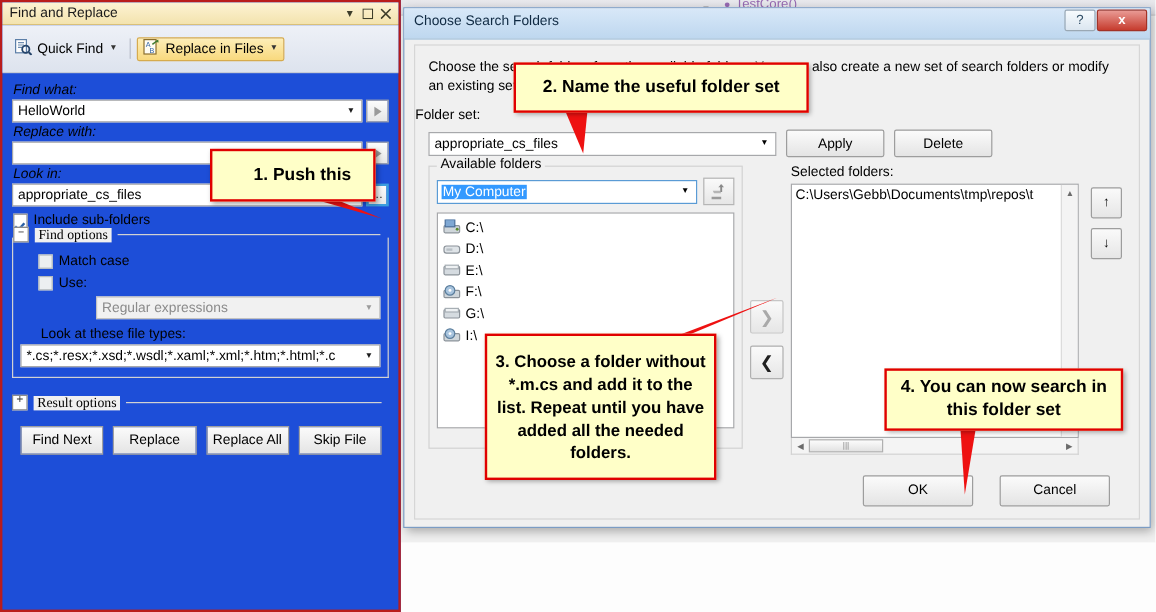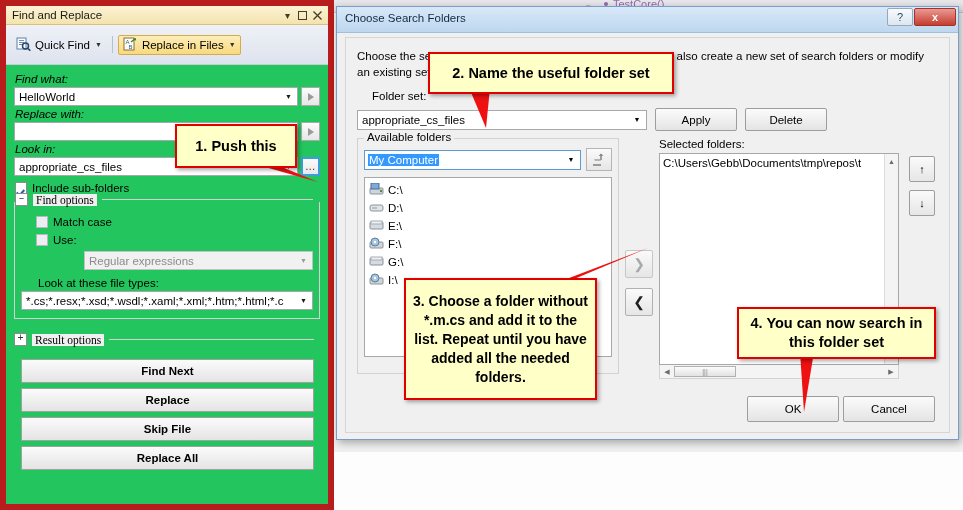--- a/index.html
+++ b/index.html
@@ -13,21 +13,21 @@
             white-space:nowrap;opacity:.75;}
   .bg-dot{position:absolute;left:604px;top:2px;width:4px;height:4px;border-radius:50%;
           background:#7b3f9d;opacity:.75;}
   .bg-caret{position:absolute;left:586px;top:2px;color:#555;font-size:9px;opacity:.6;}
   .bg-body{position:absolute;left:0;top:12px;width:963px;height:498px;background:#fdfdfd;}
   .bg-shadow{position:absolute;left:333px;top:12px;width:630px;height:440px;
              background:#f0f0f0;}
 
   
   .fr{position:absolute;left:0;top:0;width:334px;height:510px;
-      background:#22c55e;border:6px solid #b91c1c;box-sizing:border-box;}
+      background:#1d4ed8;border:2px solid #b91c1c;box-sizing:border-box;}
   .fr-title{height:19px;background:linear-gradient(#fdf3d4,#f3e3ae);
             border-bottom:1px solid #d9c079;display:flex;align-items:center;
             padding:0 3px 0 6px;box-sizing:border-box;}
   .fr-title-text{font-size:11.5px;color:#1a1a1a;flex:1;}
   .tbtn{width:15px;height:15px;display:flex;align-items:center;justify-content:center;
         cursor:pointer;color:#3d3d2a;font-size:10px;}
   .tbtn svg{display:block;}
   .fr-toolbar{height:40px;background:linear-gradient(#eef1f7,#dde3ee);
               border-bottom:1px solid #c6cbd6;display:flex;align-items:center;
               padding-left:5px;box-sizing:border-box;gap:2px;}
@@ -67,43 +67,43 @@
          padding:14px 6px 8px 6px;}
   .group-hdr{position:absolute;top:-9px;left:0;width:100%;display:flex;align-items:center;gap:5px;}
   .group-hdr .line{flex:1;height:1px;background:#d2d2d2;margin-right:6px;}
   .expander{width:13px;height:13px;box-sizing:border-box;background:#fff;border:1px solid #8c8c8c;
             font-size:10px;line-height:10px;text-align:center;color:#333;cursor:pointer;flex:none;
             font-family:"Liberation Mono",monospace;}
   .group-title{font-size:11.5px;background:#f0f0f0;padding:0 3px;font-family:Liberation Serif, serif;}
   .sub{margin-left:14px;}
   .ft-label{margin:7px 0 2px 17px;font-size:11.5px;}
 
-  .rbtns{margin-top:12px;display:grid;grid-template-columns:1fr;gap:5px 8px;
-         padding:0 6px 0 7px;font-weight:bold;}
+  .rbtns{margin-top:12px;display:grid;grid-template-columns:1fr 1fr 1fr 1fr;gap:5px 8px;
+         padding:0 6px 0 7px;}
   .pbtn{height:22px;background:linear-gradient(#fbfbfb,#e4e4e4);border:1px solid #a0a0a0;
         font-size:11.5px;display:flex;align-items:center;justify-content:center;cursor:pointer;}
 
   
   .dlg{position:absolute;left:336px;top:6px;width:623px;height:434px;
        background:#f0f0f0;border:1px solid #7b9cc4;box-sizing:border-box;
        box-shadow:2px 3px 8px rgba(0,0,0,.30);}
   .dlg-title{height:26px;background:linear-gradient(#d8e8f8,#bed7ef);
              border-bottom:1px solid #9fc0dd;display:flex;align-items:flex-start;
              padding:5px 0 0 8px;box-sizing:border-box;position:relative;}
   .dlg-title-text{font-size:11.5px;color:#102a43;}
   .wbtns{position:absolute;right:2px;top:1px;display:flex;gap:1px;}
   .wb{width:26px;height:18px;border:1px solid #9aa8b4;box-sizing:border-box;
       background:linear-gradient(#f7fbfe,#dbe6f0);display:flex;align-items:center;
       justify-content:center;font-size:11px;color:#2b4a63;cursor:pointer;border-radius:2px;}
   .wb.close{width:42px;background:linear-gradient(#e99a94,#c63c2e);color:#fff;
             border:1px solid #a33327;font-weight:bold;}
   .dlg-inner{position:absolute;left:8px;top:30px;width:605px;height:396px;
              background:#f0f0f0;border:1px solid #d6d6d6;box-sizing:border-box;}
   .dlg-desc{position:absolute;left:11px;top:10px;width:575px;font-size:11.5px;line-height:16px;}
-  .fs-label{position:absolute;left:26px;top:52px;font-size:11.5px;}
+  .fs-label{position:absolute;left:0;top:52px;font-size:11.5px;}
   .fs-row{position:absolute;left:11px;top:70px;width:578px;display:flex;align-items:center;gap:8px;}
   .fs-combo{width:290px;height:20px;background:#fff;border:1px solid #a7a8ab;box-sizing:border-box;
             display:flex;align-items:center;padding:0 2px 0 4px;font-size:11.5px;}
   .dbtn{width:80px;height:21px;background:linear-gradient(#fbfbfb,#e4e4e4);
         border:1px solid #9d9d9d;font-size:11.5px;display:flex;align-items:center;
         justify-content:center;cursor:pointer;border-radius:2px;}
 
   .panes{position:absolute;left:11px;top:100px;width:580px;height:250px;}
   .pane-label{font-size:11.5px;margin-bottom:3px;}
   .av{position:absolute;left:0;top:0;width:262px;}
@@ -141,31 +141,31 @@
        box-sizing:border-box;display:flex;align-items:center;position:relative;}
   .hsb .ar{width:14px;text-align:center;font-size:7px;color:#6b6b6b;}
   .hsb .thumb{width:62px;height:11px;background:linear-gradient(#fcfcfc,#e2e2e2);
               border:1px solid #b0b0b0;box-sizing:border-box;display:flex;
               align-items:center;justify-content:center;font-size:7px;color:#888;}
   .updown{position:absolute;left:250px;top:18px;}
   .udbtn{width:24px;height:24px;background:linear-gradient(#fafafa,#e6e6e6);
          border:1px solid #9d9d9d;display:flex;align-items:center;justify-content:center;
          cursor:pointer;margin-bottom:8px;border-radius:2px;font-size:11px;}
 
-  .dlg-foot{position:absolute;right:14px;bottom:10px;display:flex;gap:4px;}
+  .dlg-foot{position:absolute;right:24px;bottom:10px;display:flex;gap:22px;}
   .fbtn{width:90px;height:24px;background:linear-gradient(#fbfbfb,#e4e4e4);
         border:1px solid #9d9d9d;font-size:11.5px;display:flex;align-items:center;
         justify-content:center;cursor:pointer;border-radius:2px;}
 
   
   .callout{position:absolute;background:#ffffc8;border:2px solid #e00000;
            box-shadow:2px 2px 4px rgba(0,0,0,.35);
            font-weight:bold;text-align:center;color:#000;z-index:40;
            display:flex;align-items:center;justify-content:center;}
-  .c1{left:175px;top:124px;width:118px;height:40px;font-size:14.5px;}
+  .c1{left:175px;top:124px;width:118px;height:40px;font-size:14.5px;padding-left:16px;}
   .c2{left:428px;top:52px;width:242px;height:38px;font-size:14.5px;}
   .c3{left:404px;top:278px;width:193px;height:122px;font-size:14px;line-height:19px;
       padding:4px;box-sizing:border-box;}
   .c4{left:737px;top:307px;width:195px;height:48px;font-size:14.5px;line-height:19px;}
   .arrowsvg{position:absolute;left:0;top:0;width:963px;height:510px;z-index:39;
             pointer-events:none;}
 </style>
 </head>
 <body>
 
@@ -294,22 +294,22 @@
       <div class="group-hdr" style="top:0;">
         <span class="expander">+</span>
         <span class="group-title">Result options</span>
         <span class="line"></span>
       </div>
     </div>
 
     <div class="rbtns">
       <div class="pbtn">Find Next</div>
       <div class="pbtn">Replace</div>
+      <div class="pbtn">Replace All</div>
       <div class="pbtn">Skip File</div>
-      <div class="pbtn">Replace All</div>
     </div>
   </div>
 </div>
 
 <div class="dlg">
   <div class="dlg-title">
     <span class="dlg-title-text">Choose Search Folders</span>
     <div class="wbtns">
       <div class="wb">?</div>
       <div class="wb close">x</div>

